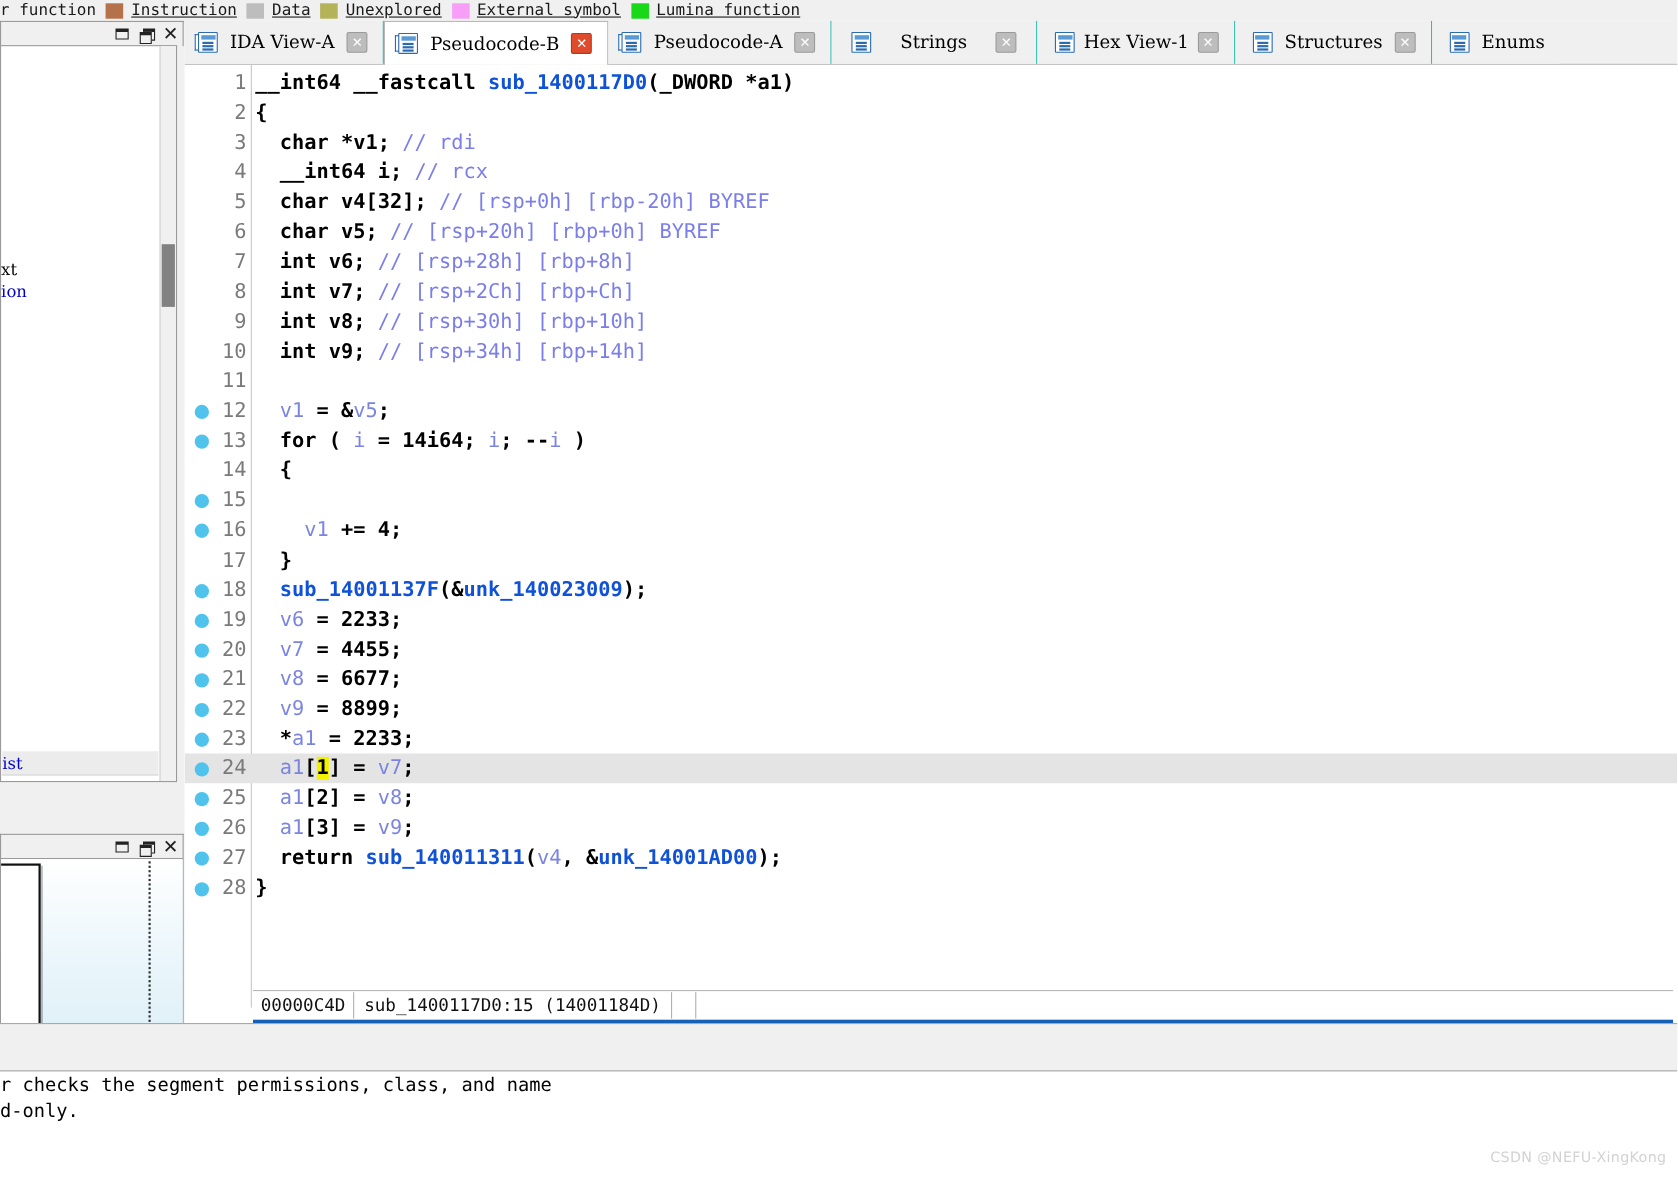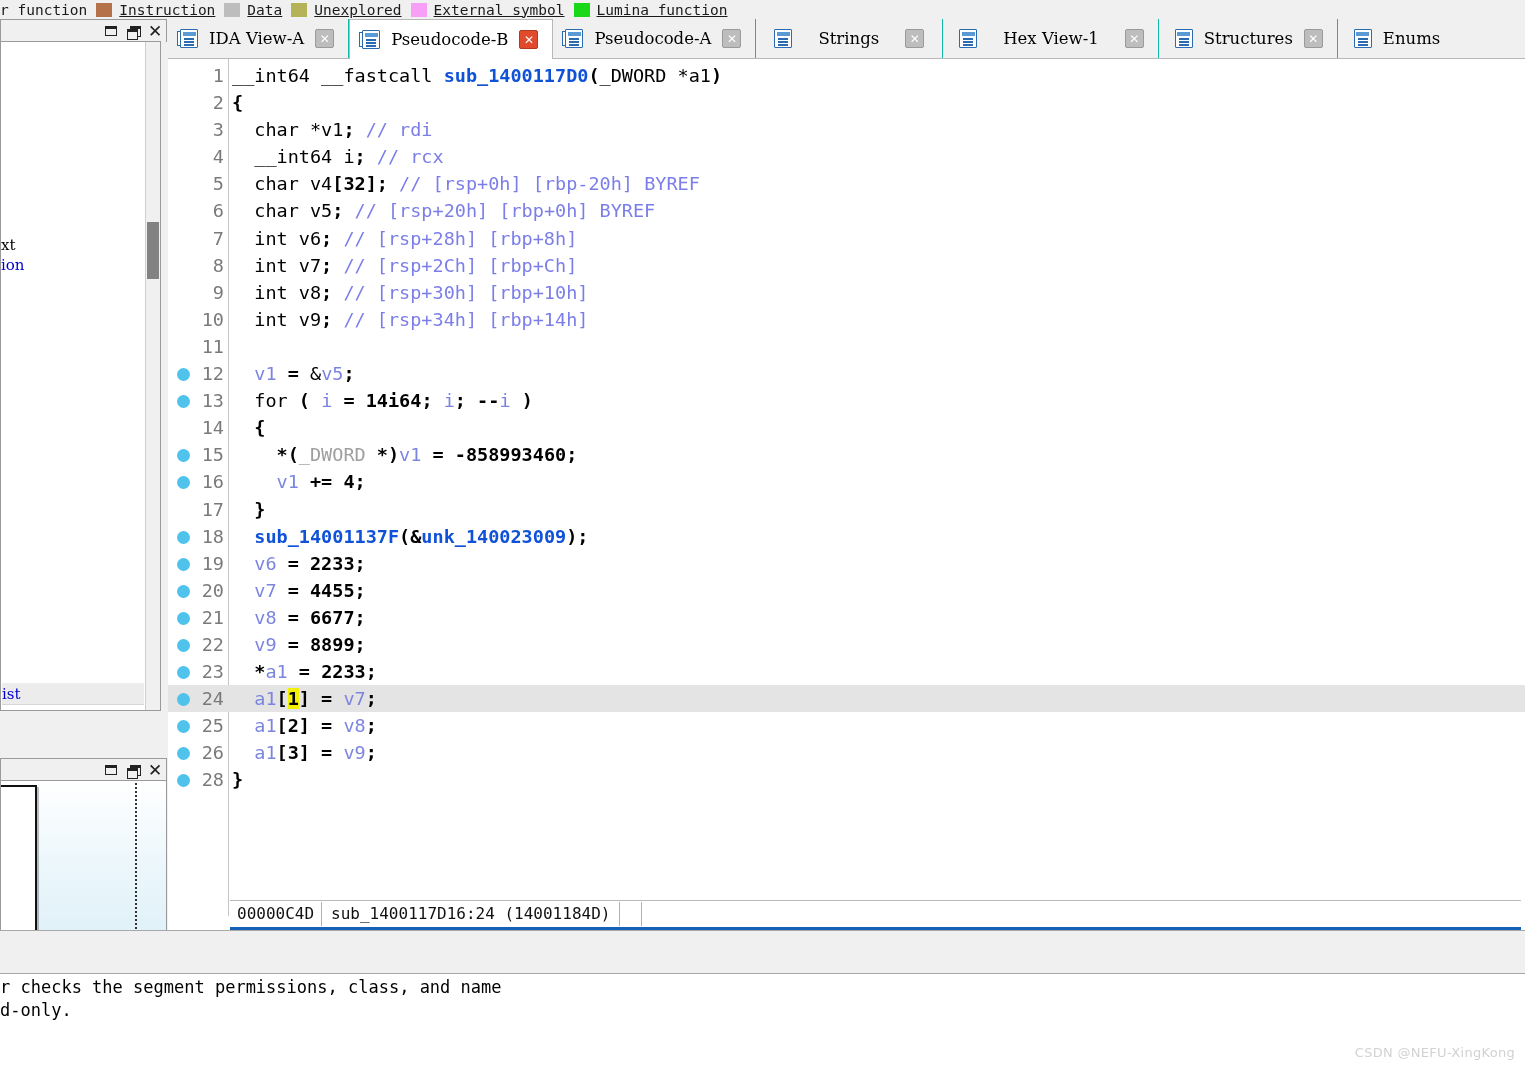--- a/index.html
+++ b/index.html
@@ -154,21 +154,21 @@
     position: absolute; left: 9px; top: 8px; width: 13px; height: 13px;
     border-radius: 50%; background: #4fc3ec;
   }
   .lnum {
     position: absolute; left: 0; width: 56px; top: 0;
     text-align: right; color: #7a7a7a; font-size: 18.5px;
   }
   .ctext { position: absolute; left: 64px; top: 0; color: #111; }
 
   
-  .s-kw   { color: #000000; font-weight: normal; }
+  .s-kw   { color: #000000; font-weight: bold; }
   .s-var  { color: #7b85e0; }
   .s-num  { color: #000000; font-weight: bold; }
   .s-cmt  { color: #9f9f9f; }
   .s-cmt-b{ color: #7b7ee8; }
   .s-fn   { color: #0f52d8; font-weight: bold; }
   .s-pl   { color: #000000; font-weight: bold; }
   .cursor-hl { background: #f2f200; }
 
   .statusbar {
     position: absolute; left: 62px; bottom: 4px; width: 1291px; height: 26px;
@@ -314,21 +314,21 @@
       </div>
 
       <div class="tab" style="padding-left:18px;padding-right:18px;gap:26px">
         <span class="tab-icon">
             <span class="ti-doc"></span>
           </span>
         <span>Strings</span>
         <span class="tab-close">✕</span>
       </div>
 
-      <div class="tab" style="padding-left:16px;gap:26px">
+      <div class="tab" style="padding-left:16px;gap:8px">
         <span class="tab-icon">
             <span class="ti-doc"></span>
           </span>
         <span>Hex View-1</span>
         <span class="tab-close">✕</span>
       </div>
 
       <div class="tab" style="padding-left:16px;">
         <span class="tab-icon">
             <span class="ti-doc"></span>
@@ -356,38 +356,39 @@
           <div class="cline"><span class="lnum">5</span><span class="ctext"><span class="s-kw">  char v4</span><span class="s-pl">[32]</span><span class="s-pl">; </span><span class="s-cmt-b">// </span><span class="s-cmt-b">[rsp+0h] [rbp-20h] BYREF</span></span></div>
           <div class="cline"><span class="lnum">6</span><span class="ctext"><span class="s-kw">  char v5</span><span class="s-pl">; </span><span class="s-cmt-b">// [rsp+20h] [rbp+0h] BYREF</span></span></div>
           <div class="cline"><span class="lnum">7</span><span class="ctext"><span class="s-kw">  int v6</span><span class="s-pl">; </span><span class="s-cmt-b">// [rsp+28h] [rbp+8h]</span></span></div>
           <div class="cline"><span class="lnum">8</span><span class="ctext"><span class="s-kw">  int v7</span><span class="s-pl">; </span><span class="s-cmt-b">// [rsp+2Ch] [rbp+Ch]</span></span></div>
           <div class="cline"><span class="lnum">9</span><span class="ctext"><span class="s-kw">  int v8</span><span class="s-pl">; </span><span class="s-cmt-b">// [rsp+30h] [rbp+10h]</span></span></div>
           <div class="cline"><span class="lnum">10</span><span class="ctext"><span class="s-kw">  int v9</span><span class="s-pl">; </span><span class="s-cmt-b">// [rsp+34h] [rbp+14h]</span></span></div>
           <div class="cline"><span class="lnum">11</span><span class="ctext"><span class="s-pl"></span></span></div>
           <div class="cline"><span class="bp"></span><span class="lnum">12</span><span class="ctext"><span class="s-pl">  </span><span class="s-var">v1</span><span class="s-pl"> = </span><span class="s-kw">&amp;</span><span class="s-var">v5</span><span class="s-pl">;</span></span></div>
           <div class="cline"><span class="bp"></span><span class="lnum">13</span><span class="ctext"><span class="s-kw">  for</span><span class="s-pl"> ( </span><span class="s-var">i</span><span class="s-pl"> = </span><span class="s-num">14i64</span><span class="s-pl">; </span><span class="s-var">i</span><span class="s-pl">; --</span><span class="s-var">i</span><span class="s-pl"> )</span></span></div>
           <div class="cline"><span class="lnum">14</span><span class="ctext"><span class="s-pl">  {</span></span></div>
-          <div class="cline"><span class="bp"></span><span class="lnum">15</span><span class="ctext"><span class="s-pl">    *(</span><span class="s-cmt">_DWORD</span><span class="s-pl"> *)</span><span class="s-var">v1</span><span class="s-pl"> = </span><span class="s-num">-858993460</span><span class="s-pl">;</span></span></div>
+          <div class="cline"><span class="bp"></span><span class="lnum">15</span></div>
           <div class="cline"><span class="bp"></span><span class="lnum">16</span><span class="ctext"><span class="s-pl">    </span><span class="s-var">v1</span><span class="s-pl"> += </span><span class="s-num">4</span><span class="s-pl">;</span></span></div>
           <div class="cline"><span class="lnum">17</span><span class="ctext"><span class="s-pl">  }</span></span></div>
           <div class="cline"><span class="bp"></span><span class="lnum">18</span><span class="ctext"><span class="s-pl">  </span><span class="s-fn">sub_14001137F</span><span class="s-pl">(&amp;</span><span class="s-fn">unk_140023009</span><span class="s-pl">);</span></span></div>
           <div class="cline"><span class="bp"></span><span class="lnum">19</span><span class="ctext"><span class="s-pl">  </span><span class="s-var">v6</span><span class="s-pl"> = </span><span class="s-num">2233</span><span class="s-pl">;</span></span></div>
           <div class="cline"><span class="bp"></span><span class="lnum">20</span><span class="ctext"><span class="s-pl">  </span><span class="s-var">v7</span><span class="s-pl"> = </span><span class="s-num">4455</span><span class="s-pl">;</span></span></div>
           <div class="cline"><span class="bp"></span><span class="lnum">21</span><span class="ctext"><span class="s-pl">  </span><span class="s-var">v8</span><span class="s-pl"> = </span><span class="s-num">6677</span><span class="s-pl">;</span></span></div>
           <div class="cline"><span class="bp"></span><span class="lnum">22</span><span class="ctext"><span class="s-pl">  </span><span class="s-var">v9</span><span class="s-pl"> = </span><span class="s-num">8899</span><span class="s-pl">;</span></span></div>
           <div class="cline"><span class="bp"></span><span class="lnum">23</span><span class="ctext"><span class="s-pl">  *</span><span class="s-var">a1</span><span class="s-pl"> = </span><span class="s-num">2233</span><span class="s-pl">;</span></span></div>
           <div class="cline hl"><span class="bp"></span><span class="lnum">24</span><span class="ctext"><span class="s-pl">  </span><span class="s-var">a1</span><span class="s-pl">[</span><span class="s-num cursor-hl">1</span><span class="s-pl">]</span><span class="s-pl"> = </span><span class="s-var">v7</span><span class="s-pl">;</span></span></div>
           <div class="cline"><span class="bp"></span><span class="lnum">25</span><span class="ctext"><span class="s-pl">  </span><span class="s-var">a1</span><span class="s-pl">[</span><span class="s-num">2</span><span class="s-pl">] = </span><span class="s-var">v8</span><span class="s-pl">;</span></span></div>
           <div class="cline"><span class="bp"></span><span class="lnum">26</span><span class="ctext"><span class="s-pl">  </span><span class="s-var">a1</span><span class="s-pl">[</span><span class="s-num">3</span><span class="s-pl">] = </span><span class="s-var">v9</span><span class="s-pl">;</span></span></div>
+          <div class="cline"><span class="bp"></span><span class="lnum">27</span><span class="ctext"><span class="s-kw">  return </span><span class="s-fn">sub_140011311</span><span class="s-pl">(</span><span class="s-var">v4</span><span class="s-pl">, &amp;</span><span class="s-fn">unk_14001AD00</span><span class="s-pl">);</span></span></div>
           <div class="cline"><span class="bp"></span><span class="lnum">28</span><span class="ctext"><span class="s-pl">}</span></span></div>
         </div>
 
       <div class="statusbar">
         <div class="sb-cell">00000C4D</div>
-        <div class="sb-cell wide">sub_1400117D16:24  (14001184D)</div>
+        <div class="sb-cell wide">sub_1400117D0:15  (14001184D)</div>
         <div class="sb-blank"></div>
       </div>
       <div class="editor-underline"></div>
     </div>
   </div>
 
   <div class="outwin">
     <div class="outwin-gap"></div>
     <div class="outwin-body">
       <div class="out-line">r checks the segment permissions, class, and name</div>

